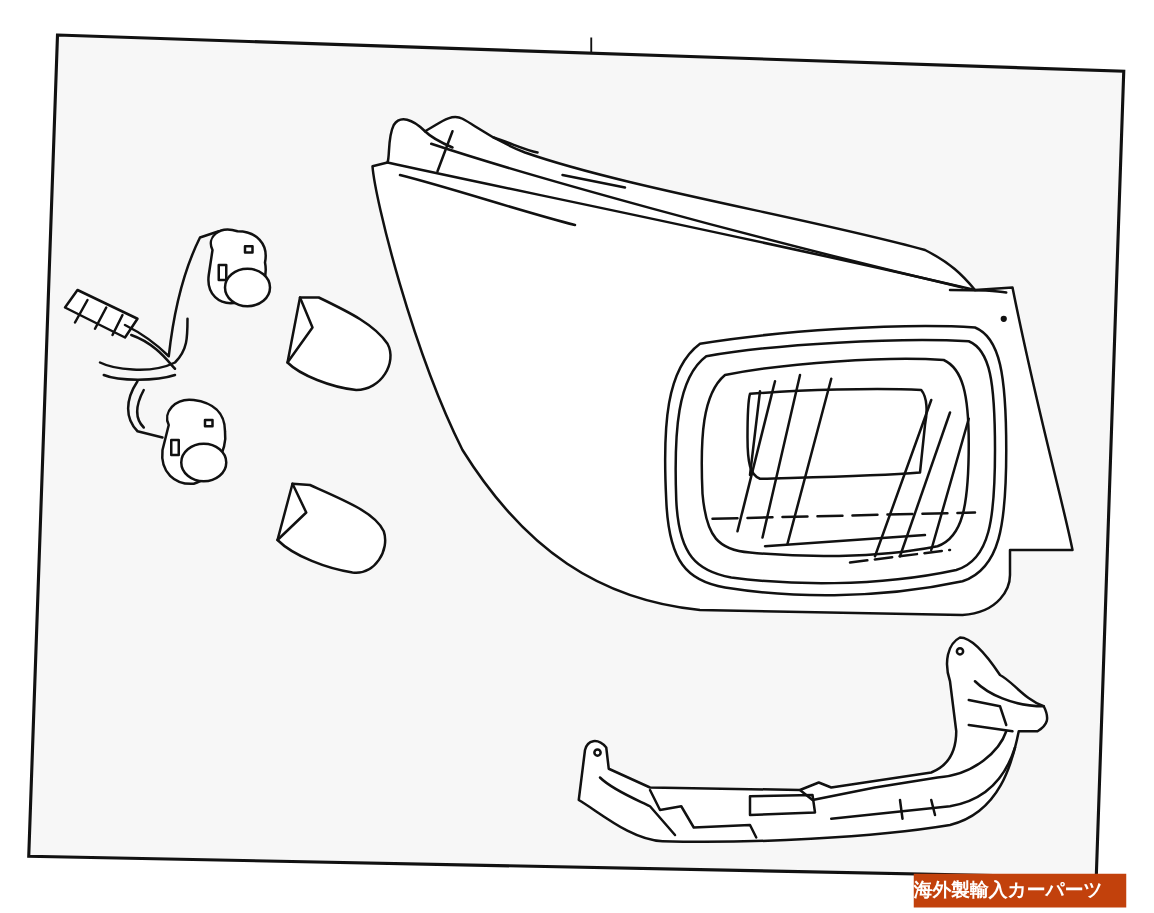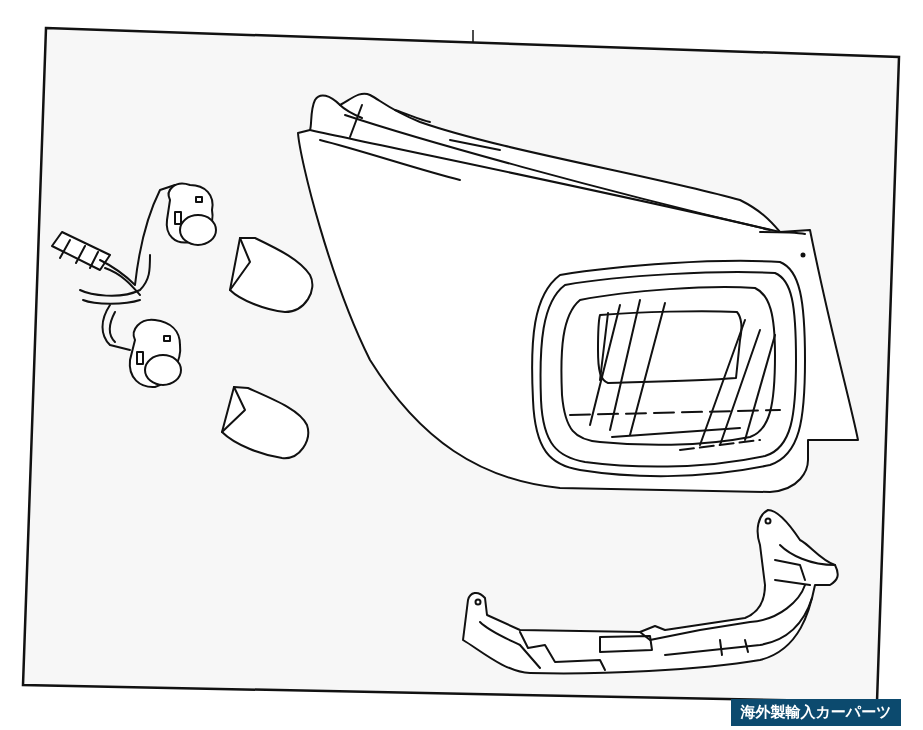--- a/index.html
+++ b/index.html
@@ -1,19 +1,19 @@
 <!DOCTYPE html>
 <html><head>
 <meta charset="utf-8">
 <style>
   html,body{margin:0;padding:0;background:#ffffff;}
   body{width:923px;height:730px;position:relative;overflow:hidden;font-family:"DejaVu Sans",sans-serif;}
   #diagram{position:absolute;left:0;top:0;width:923px;height:730px;}
-  .badge{position:absolute;left:731px;top:699px;width:170px;height:27px;background:#0c4a6e;color:#ffffff;
-    font-family:"DejaVu Sans",sans-serif;font-weight:bold;font-size:15px;line-height:27px;text-align:center;letter-spacing:0px;white-space:nowrap;}
+  .badge{position:absolute;left:731px;top:699px;width:170px;height:27px;background:#c2410c;color:#ffffff;
+    font-family:"DejaVu Sans",sans-serif;font-weight:bold;font-size:15px;line-height:27px;text-align:left;letter-spacing:0px;white-space:nowrap;}
 </style>
 </head>
 <body>
 
 <svg id="diagram" viewBox="0 0 923 730" xmlns="http://www.w3.org/2000/svg">
 
   <polygon points="46,28 899,57 877,702 23,685" fill="#f7f7f7" stroke="#111" stroke-width="2.5"></polygon>
   <line x1="473" y1="30" x2="473" y2="43" stroke="#111" stroke-width="1.5"></line>
 
   <g fill="none" stroke="#111" stroke-width="2" stroke-linejoin="round" stroke-linecap="round">

